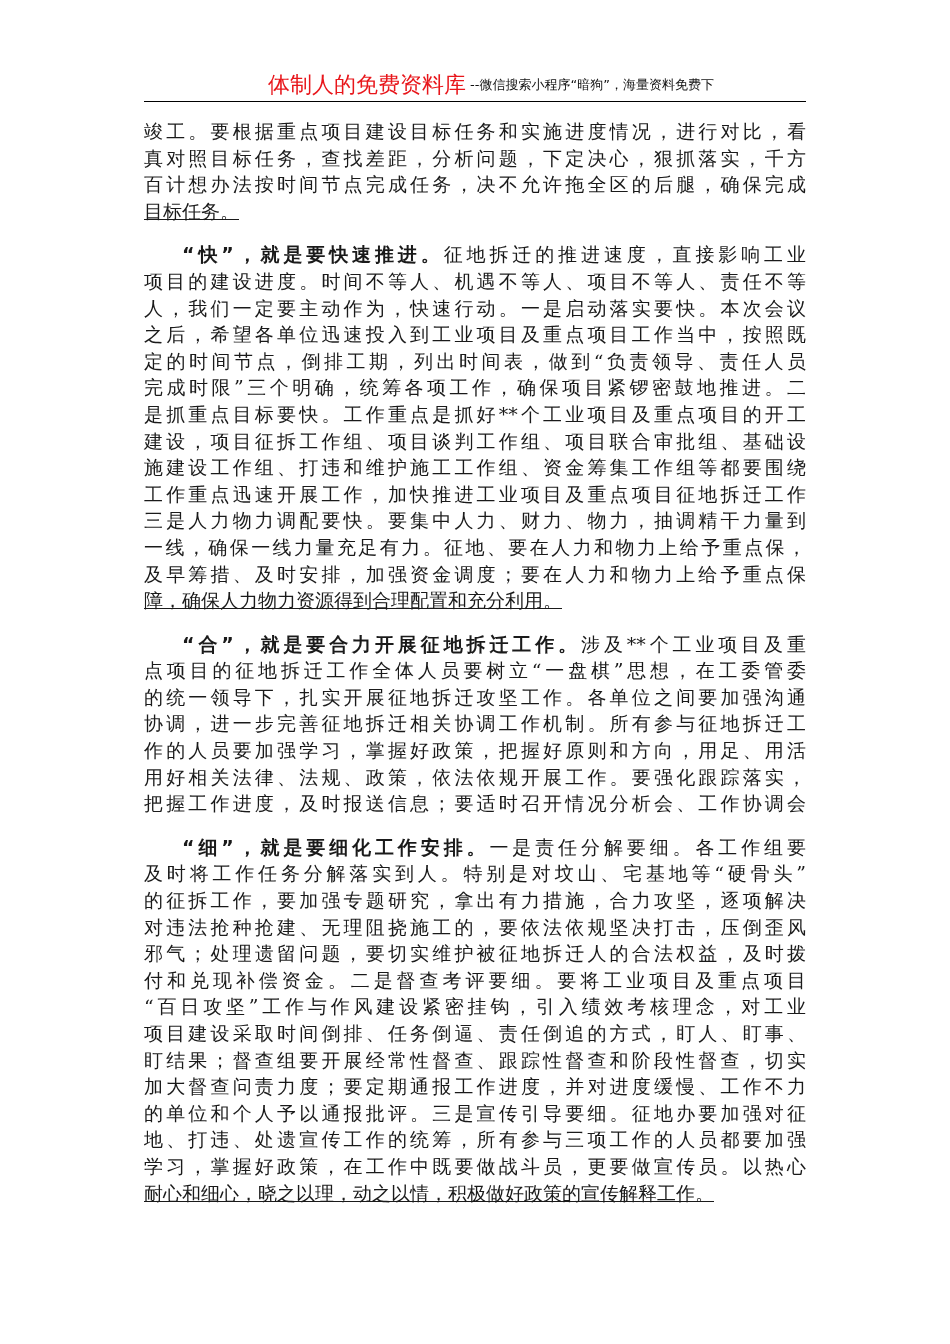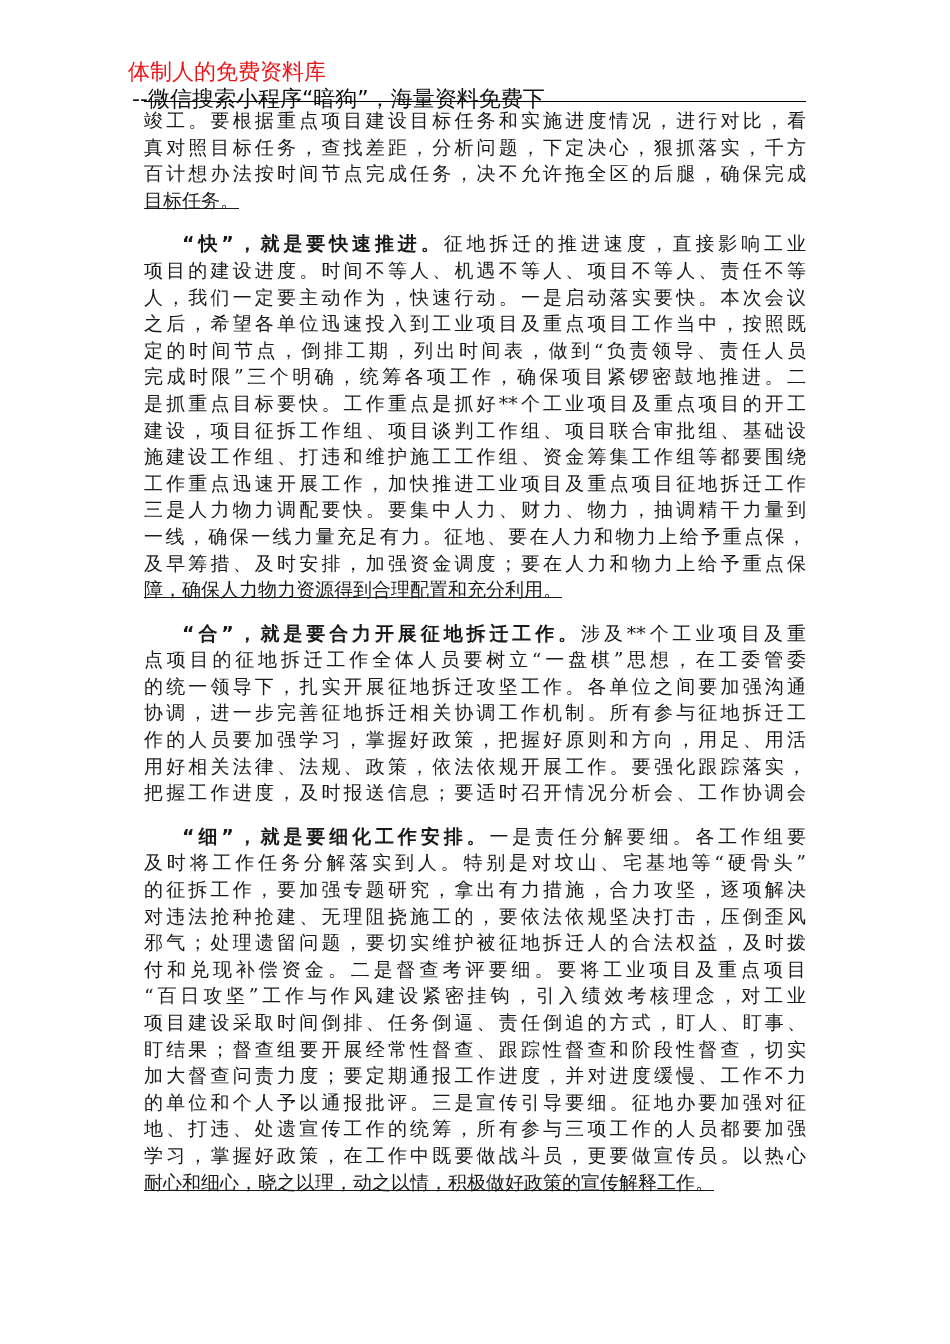--- a/index.html
+++ b/index.html
@@ -1,25 +1,25 @@
 <!DOCTYPE html>
 <html><head>
 <meta charset="utf-8">
 <style>
   html, body { margin:0; padding:0; background:#ffffff; }
   body { width:950px; height:1344px; position:relative; overflow:hidden;
          font-family: "DejaVu Serif", "Liberation Serif", serif; color:#1a1a1a; }
-  .header { position:absolute; left:128px; top:70px; width:662px; height:30px;
-            display:flex; align-items:flex-start; justify-content:center; white-space:nowrap;flex-direction:column; }
+  .header { position:absolute; left:160px; top:70px; width:662px; height:30px;
+            display:flex; align-items:center; justify-content:center; white-space:nowrap; }
   .header .brand { color:#e8161b; font-family:"DejaVu Sans","Liberation Sans",sans-serif;
                    font-size:22px; line-height:28px; }
   .header .tagline { color:#111; font-family:"DejaVu Sans","Liberation Sans",sans-serif;
-                     font-size:22px; line-height:26px; margin-left:4px; }
+                     font-size:13px; line-height:26px; margin-left:4px; }
   .header-rule { position:absolute; left:144px; top:101px; width:662px; height:1px; background:#000; }
-  .content { position:absolute; left:144px; top:107px; width:662px; }
+  .content { position:absolute; left:144px; top:118px; width:662px; }
   .para { margin:0; font-size:19px; line-height:26.6px; }
   .para + .para { margin-top:17px; }
   .line { display:block; text-align:justify; text-align-last:justify; white-space:nowrap; height:26.6px; }
   .line.last { text-align-last:left;text-decoration:underline; }
   .indent { padding-left:38px; }
   .bold { font-weight:bold; font-family:"DejaVu Sans","Liberation Sans",sans-serif; }
 </style>
 </head>
 <body>
 

